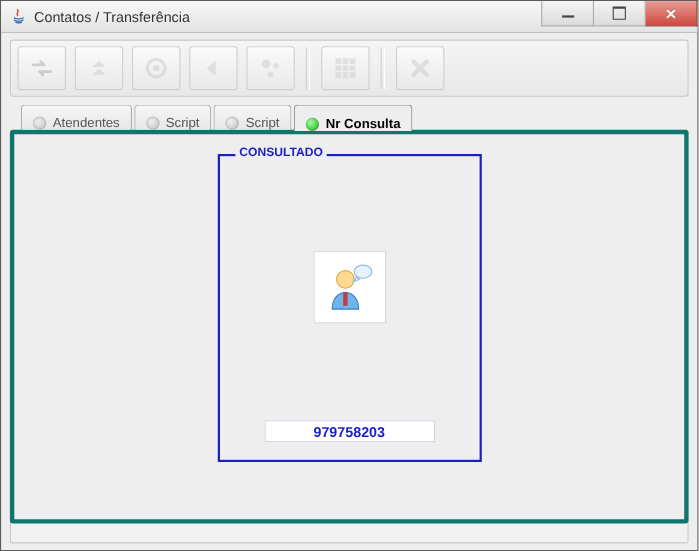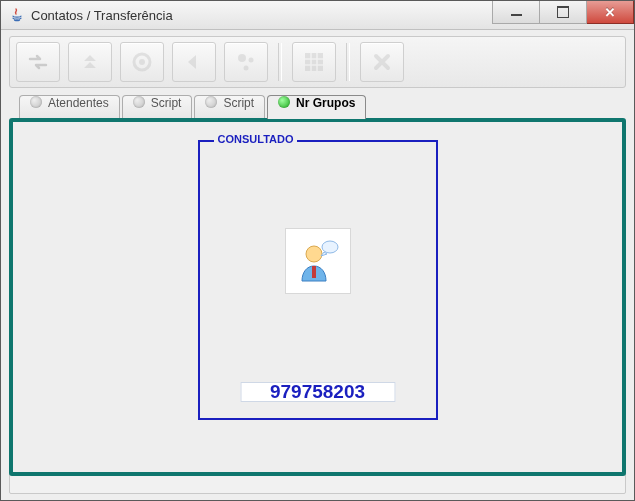--- a/index.html
+++ b/index.html
@@ -17,30 +17,30 @@
   .win-btn.max .sq{width:10px;height:9px;border:1px solid #444;border-top:2px solid #444;}
   
   .toolbar-wrap{padding:6px 8px 4px 8px;}
   .toolbar{height:50px;border:1px solid #c9c9c9;background:linear-gradient(#f5f5f5,#e8e8e8);border-radius:3px;display:flex;align-items:center;padding:0 6px;gap:8px;}
   .tbtn{width:42px;height:38px;border:1px solid #cfcfcf;border-radius:3px;background:linear-gradient(#fafafa,#e9e9e9);display:flex;align-items:center;justify-content:center;box-shadow:inset 0 1px 0 #fff;}
   .tbtn svg{opacity:.35;}
   .sep{width:2px;height:38px;border-left:1px solid #cfcfcf;border-right:1px solid #fff;margin:0 2px;}
   
   .tabs-area{margin:2px 8px 0 8px;}
   .tabstrip{display:flex;align-items:flex-end;position:relative;z-index:2;padding-left:10px;}
-  .tab{display:flex;align-items:flex-start;height:22px;padding:0 10px;border:1px solid #adadad;border-bottom:none;background:linear-gradient(#f6f6f6,#e7e7e7);border-radius:4px 4px 0 0;margin-right:2px;color:#555;cursor:default;font-size:12px;}
+  .tab{display:flex;align-items:flex-end;height:22px;padding:0 10px;border:1px solid #adadad;border-bottom:none;background:linear-gradient(#f6f6f6,#e7e7e7);border-radius:4px 4px 0 0;margin-right:2px;color:#555;cursor:default;font-size:12px;}
   .tab .bullet{width:12px;height:12px;border-radius:50%;background:radial-gradient(circle at 35% 35%,#eee,#bfbfbf);margin-right:6px;box-shadow:inset 0 0 2px rgba(0,0,0,.3);}
   .tab.active{background:#eeeeee;border-color:#8a8a8a;color:#000;font-weight:bold;position:relative;top:1px;height:23px;}
   .tab.active .bullet{background:radial-gradient(circle at 35% 35%,#9fff9f,#1aa81a);}
   .tab-panel{border:4px solid #0f766e;background:#eeeeee;height:358px;border-radius:3px;position:relative;z-index:1;padding:18px 14px 14px 14px;box-sizing:border-box;display:flex;gap:60px;justify-content:center;}
   
   .fset{position:relative;border:2px solid #1a1fbf;width:240px;height:280px;box-sizing:border-box;}
   .fset .legend{position:absolute;top:-9px;left:14px;background:#eeeeee;padding:0 4px;color:#1a1fbf;font-weight:bold;font-size:11px;}
   .avatar-box{position:absolute;top:86px;left:50%;transform:translateX(-50%);width:64px;height:64px;background:#fff;border:1px solid #d8d8d8;display:flex;align-items:center;justify-content:center;}
-  .num-input{position:absolute;bottom:16px;left:50%;transform:translateX(-50%);width:155px;height:20px;border:1px solid #cfd8e6;background:#fff;font-family:inherit;font-size:19px;font-weight:bold;color:#1a1fbf;text-align:center;padding:0;box-sizing:border-box;outline:none;}
+  .num-input{position:absolute;bottom:16px;left:50%;transform:translateX(-50%);width:155px;height:20px;border:1px solid #cfd8e6;background:#fff;font-family:inherit;font-size:13px;font-weight:bold;color:#1a1fbf;text-align:center;padding:0;box-sizing:border-box;outline:none;}
   
   .statusbar{position:absolute;left:8px;right:8px;bottom:6px;height:20px;border:1px solid #c9c9c9;background:#f1f1f1;border-radius:2px;}
 </style>
 </head>
 <body>
 
 <div class="window">
 
   <div class="titlebar">
     <span class="java-icon">
@@ -118,21 +118,21 @@
       <div class="tab">
           <span class="bullet"></span>
           <span>Script</span>
         </div>
       <div class="tab">
           <span class="bullet"></span>
           <span>Script</span>
         </div>
       <div class="tab active">
           <span class="bullet"></span>
-          <span>Nr Grupos</span>
+          <span>Nr Consulta</span>
         </div>
     </div>
 
     <div class="tab-panel">
 
       <div class="fset">
         <span class="legend">CONSULTADO</span>
         <div class="avatar-box">
           <svg width="48" height="48" viewBox="0 0 48 48">
             <circle cx="20" cy="17" r="8" fill="#ffd990" stroke="#d9a84f"></circle>

